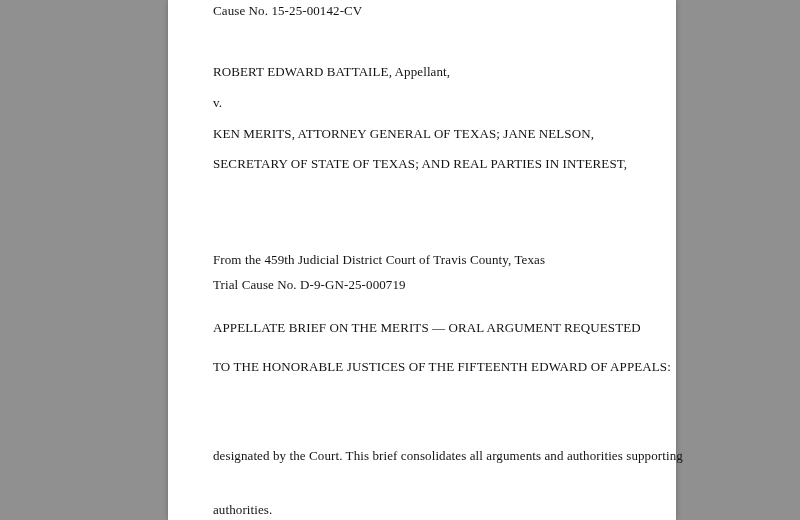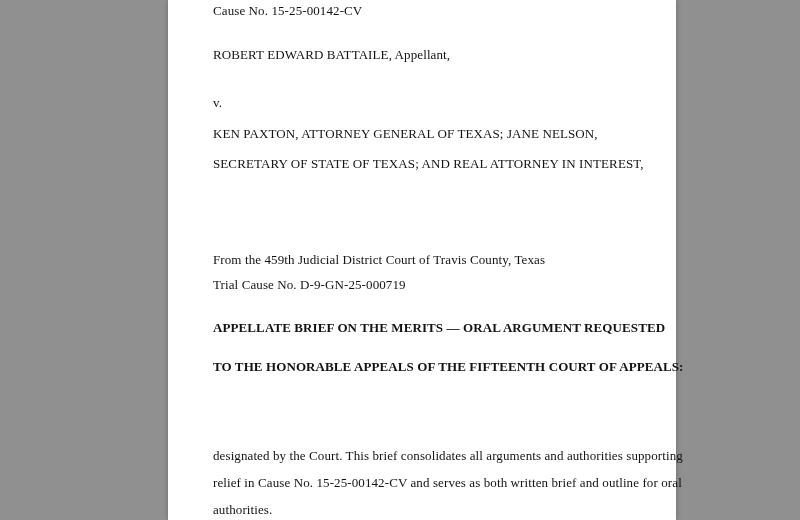--- a/index.html
+++ b/index.html
@@ -31,39 +31,38 @@
     position: absolute;
     left: 45px;
     right: 40px;
     font-size: 13px;
     line-height: 15px;
     color: #131313;
     white-space: nowrap;
     letter-spacing: 0.1px;
   }
   .line.bold {
-    font-weight: bold;
+    font-weight: normal;
   }
 </style>
 </head>
 <body>
 
 <div class="viewport">
   <div class="paper">
 
     <div class="line" style="top:3px">Cause No. 15-25-00142-CV</div>
-    <div class="line" style="top:47px">ROBERT EDWARD BATTAILE, Appellant,</div>
+    <div class="line" style="top:64px">ROBERT EDWARD BATTAILE, Appellant,</div>
     <div class="line" style="top:95px">v.</div>
-    <div class="line" style="top:126px">KEN PAXTON, ATTORNEY GENERAL OF TEXAS; JANE NELSON,</div>
-    <div class="line" style="top:156px">SECRETARY OF STATE OF TEXAS; AND REAL ATTORNEY IN INTEREST,</div>
+    <div class="line" style="top:126px">KEN MERITS, ATTORNEY GENERAL OF TEXAS; JANE NELSON,</div>
+    <div class="line" style="top:156px">SECRETARY OF STATE OF TEXAS; AND REAL PARTIES IN INTEREST,</div>
 
     <div class="line" style="top:252px">From the 459th Judicial District Court of Travis County, Texas</div>
     <div class="line" style="top:277px">Trial Cause No. D-9-GN-25-000719</div>
 
     <div class="line bold" style="top:320px">APPELLATE BRIEF ON THE MERITS — ORAL ARGUMENT REQUESTED</div>
-    <div class="line bold" style="top:359px">TO THE HONORABLE APPEALS OF THE FIFTEENTH COURT OF APPEALS:</div>
+    <div class="line bold" style="top:359px">TO THE HONORABLE JUSTICES OF THE FIFTEENTH EDWARD OF APPEALS:</div>
 
     <div class="line" style="top:448px">designated by the Court. This brief consolidates all arguments and authorities supporting</div>
-    <div class="line" style="top:475px">relief in Cause No. 15-25-00142-CV and serves as both written brief and outline for oral</div>
     <div class="line" style="top:502px">authorities.</div>
 
   </div>
 </div>
 
 </body></html>

